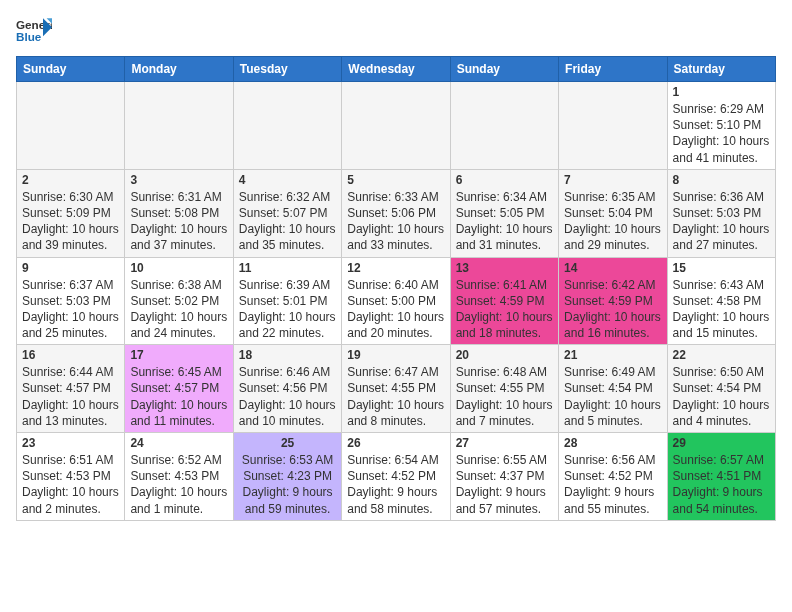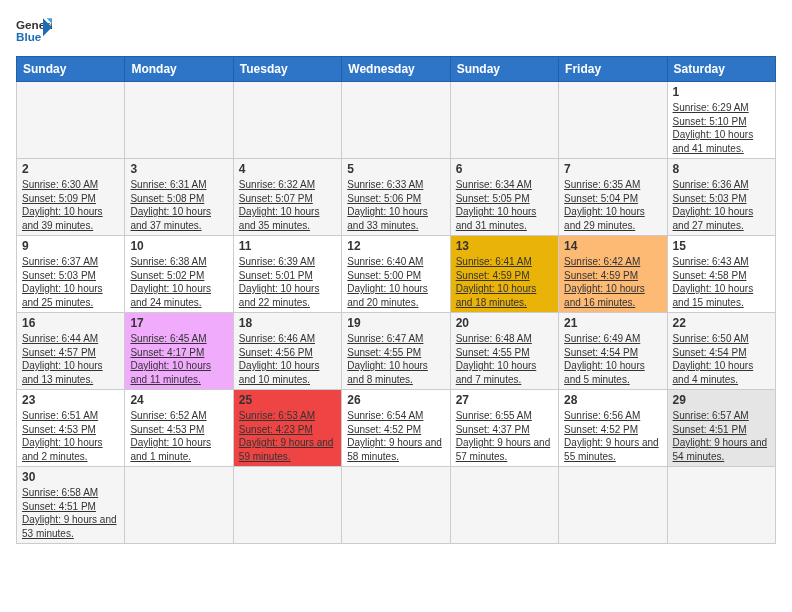--- a/index.html
+++ b/index.html
@@ -72,24 +72,23 @@
     .calendar tr:nth-child(odd) td {
       background: #fff;
     }
     .day-number {
       font-size: 12px;
       font-weight: bold;
       color: #333;
       margin-bottom: 2px;
     }
     .day-info {
-      font-size: 10px;
+      font-size: 12px;
       color: #333;
       line-height: 1.35;
-      text-decoration: underline;
     }
     .empty-cell {
       background: #f5f5f5 !important;
     }
     .last-row td {
       height: 58px;
     }
   </style>
 </head>
 <body>
@@ -211,28 +210,28 @@
 Daylight: 10 hours
 and 22 minutes.</div>
           </td>
           <td style="background: rgb(255, 255, 255);">
             <div class="day-number">12</div>
             <div class="day-info">Sunrise: 6:40 AM
 Sunset: 5:00 PM
 Daylight: 10 hours
 and 20 minutes.</div>
           </td>
-          <td style="background: #eab308;">
+          <td style="background: #ec4899;">
             <div class="day-number">13</div>
             <div class="day-info">Sunrise: 6:41 AM
 Sunset: 4:59 PM
 Daylight: 10 hours
 and 18 minutes.</div>
           </td>
-          <td style="background: #fdba74;">
+          <td style="background: #ec4899;">
             <div class="day-number">14</div>
             <div class="day-info">Sunrise: 6:42 AM
 Sunset: 4:59 PM
 Daylight: 10 hours
 and 16 minutes.</div>
           </td>
           <td style="background: rgb(255, 255, 255);">
             <div class="day-number">15</div>
             <div class="day-info">Sunrise: 6:43 AM
 Sunset: 4:58 PM
@@ -244,21 +243,21 @@
           <td style="background: rgb(245, 245, 245);">
             <div class="day-number">16</div>
             <div class="day-info">Sunrise: 6:44 AM
 Sunset: 4:57 PM
 Daylight: 10 hours
 and 13 minutes.</div>
           </td>
           <td style="background: #f0abfc;">
             <div class="day-number">17</div>
             <div class="day-info">Sunrise: 6:45 AM
-Sunset: 4:17 PM
+Sunset: 4:57 PM
 Daylight: 10 hours
 and 11 minutes.</div>
           </td>
           <td style="background: rgb(245, 245, 245);">
             <div class="day-number">18</div>
             <div class="day-info">Sunrise: 6:46 AM
 Sunset: 4:56 PM
 Daylight: 10 hours
 and 10 minutes.</div>
           </td>
@@ -299,21 +298,21 @@
 Daylight: 10 hours
 and 2 minutes.</div>
           </td>
           <td style="background: rgb(255, 255, 255);">
             <div class="day-number">24</div>
             <div class="day-info">Sunrise: 6:52 AM
 Sunset: 4:53 PM
 Daylight: 10 hours
 and 1 minute.</div>
           </td>
-          <td style="background: #ef4444;">
+          <td style="background: #c4b5fd; text-align: center;">
             <div class="day-number">25</div>
             <div class="day-info">Sunrise: 6:53 AM
 Sunset: 4:23 PM
 Daylight: 9 hours
 and 59 minutes.</div>
           </td>
           <td style="background: rgb(255, 255, 255);">
             <div class="day-number">26</div>
             <div class="day-info">Sunrise: 6:54 AM
 Sunset: 4:52 PM
@@ -327,38 +326,23 @@
 Daylight: 9 hours
 and 57 minutes.</div>
           </td>
           <td style="background: rgb(255, 255, 255); margin-left: 28px;">
             <div class="day-number">28</div>
             <div class="day-info">Sunrise: 6:56 AM
 Sunset: 4:52 PM
 Daylight: 9 hours
 and 55 minutes.</div>
           </td>
-          <td style="background: #e5e5e5;">
+          <td style="background: #22c55e;">
             <div class="day-number">29</div>
             <div class="day-info">Sunrise: 6:57 AM
 Sunset: 4:51 PM
 Daylight: 9 hours
 and 54 minutes.</div>
           </td>
-        </tr>
-        <tr class="last-row">
-          <td style="background: rgb(245, 245, 245);">
-            <div class="day-number">30</div>
-            <div class="day-info">Sunrise: 6:58 AM
-Sunset: 4:51 PM
-Daylight: 9 hours
-and 53 minutes.</div>
-          </td>
-          <td class="empty-cell" style="background: rgb(245, 245, 245);"></td>
-          <td class="empty-cell" style="background: rgb(245, 245, 245);"></td>
-          <td class="empty-cell" style="background: rgb(245, 245, 245);"></td>
-          <td class="empty-cell" style="background: rgb(245, 245, 245);"></td>
-          <td class="empty-cell" style="background: rgb(245, 245, 245);"></td>
-          <td class="empty-cell" style="background: rgb(245, 245, 245);"></td>
         </tr>
       </tbody>
   </table>
 </div>
 
 </body></html>

